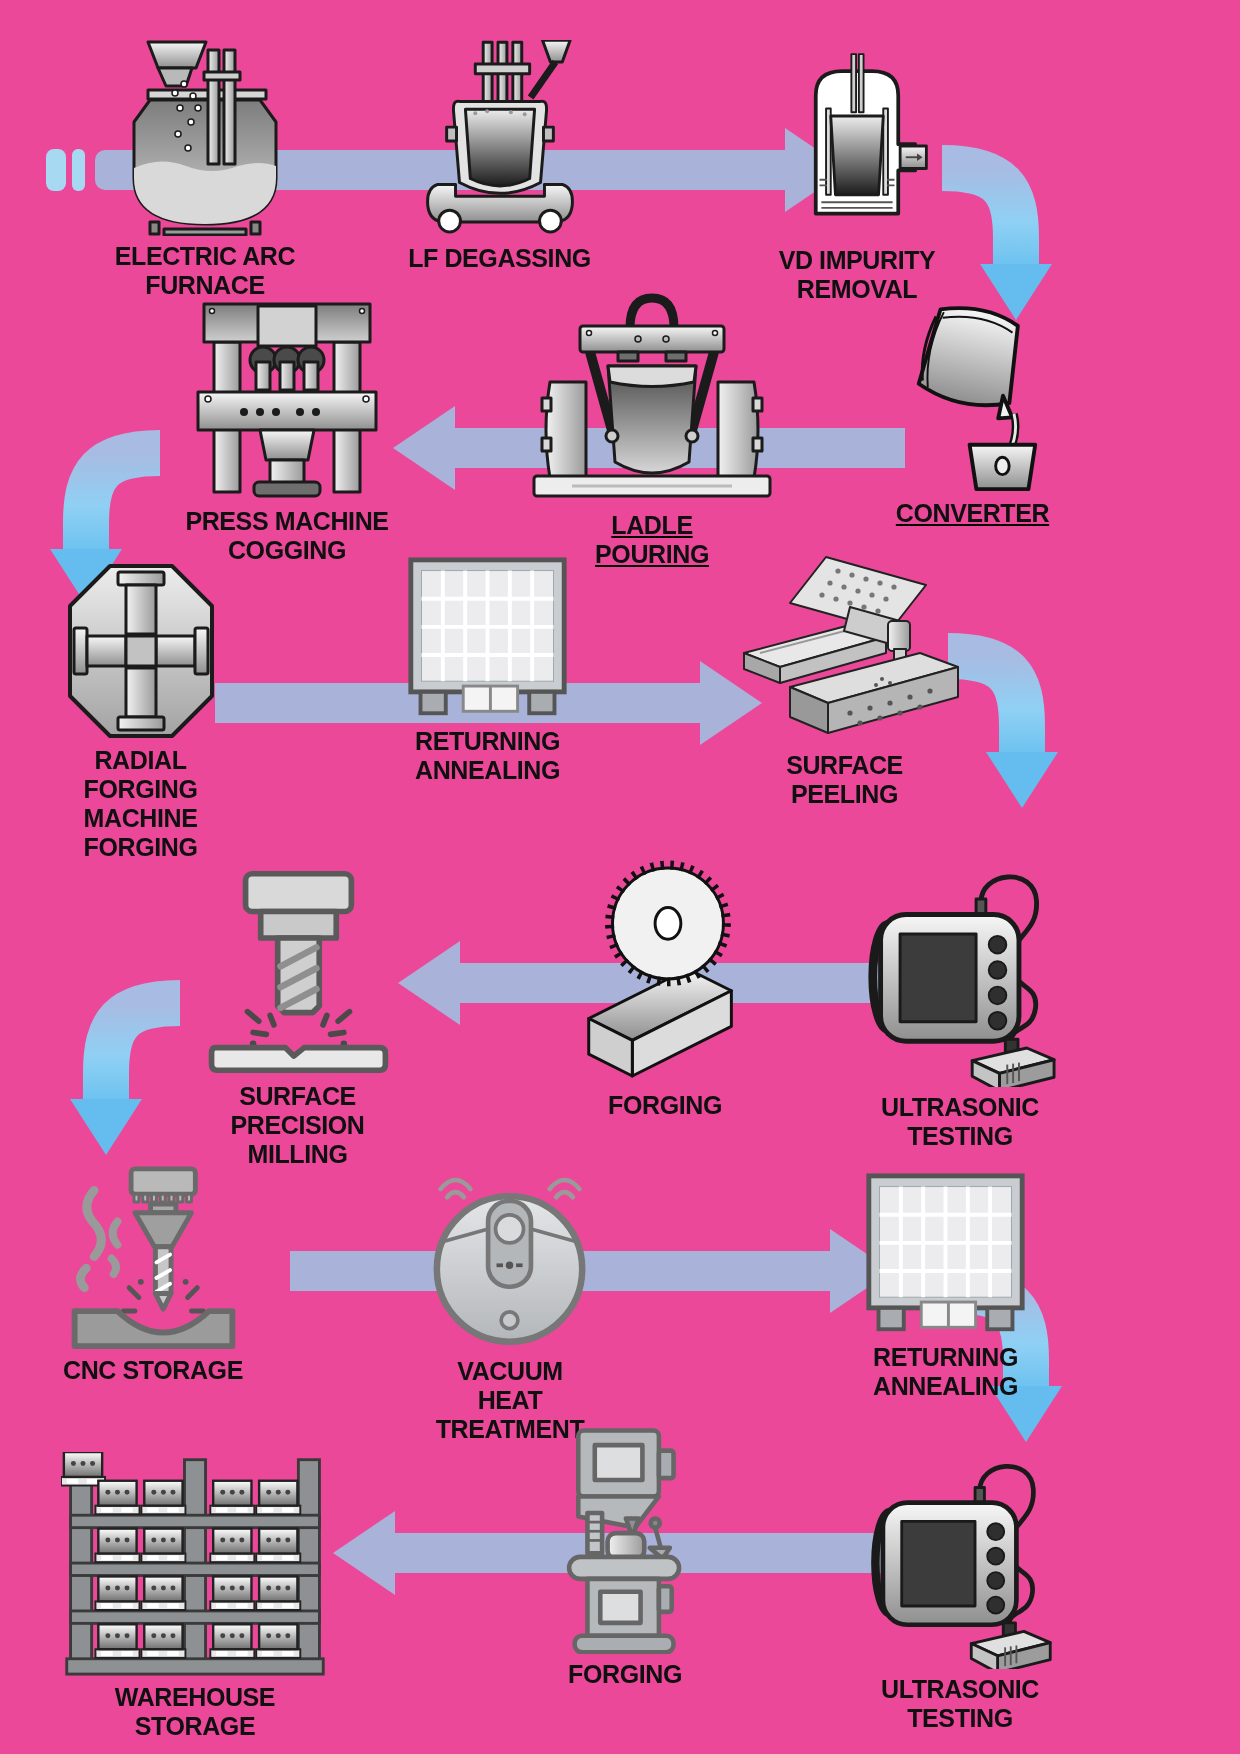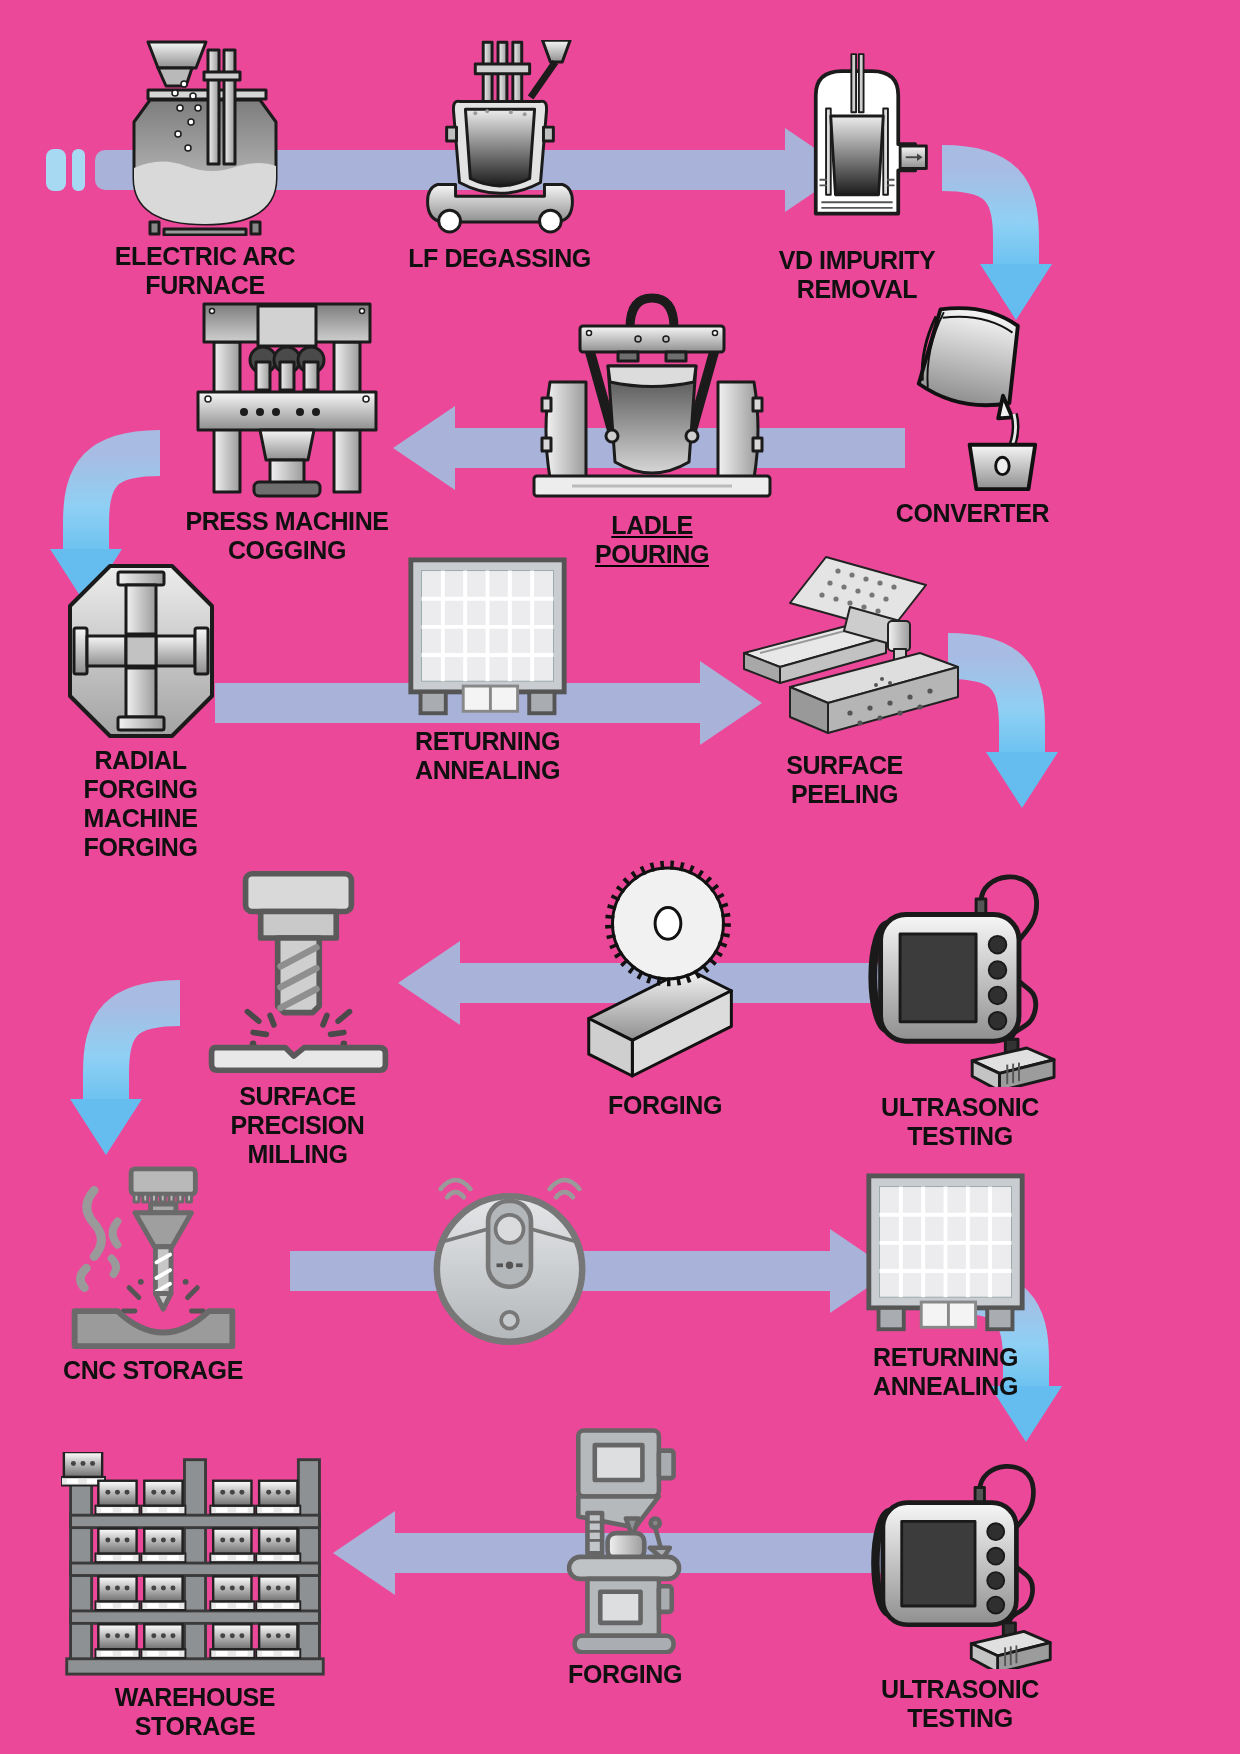--- a/index.html
+++ b/index.html
@@ -533,21 +533,21 @@
     <div class="label">LF DEGASSING</div>
   </div>
   <div class="step" style="left:762px;top:52px;width:190px;">
     <svg class="icon" width="150" height="188">
         <use href="#sym-vd"></use>
       </svg>
     <div class="label">VD IMPURITY
 REMOVAL</div>
   </div>
 
-  <div class="step" style="left:880px;top:300px;width:185px;">
+  <div class="step" style="left:880px;top:300px;width:185px;text-decoration:underline;">
     <svg class="icon" width="145" height="193">
         <use href="#sym-converter"></use>
       </svg>
     <div class="label">CONVERTER</div>
   </div>
   <div class="step" style="left:512px;top:290px;width:280px;text-decoration:underline;">
     <svg class="icon" width="280" height="215">
         <use href="#sym-ladle"></use>
       </svg>
     <div class="label">LADLE
@@ -607,20 +607,22 @@
   <div class="step" style="left:48px;top:1165px;width:210px;">
     <svg class="icon" width="200" height="185">
         <use href="#sym-cnc"></use>
       </svg>
     <div class="label">CNC STORAGE</div>
   </div>
   <div class="step" style="left:415px;top:1160px;width:190px;">
     <svg class="icon" width="182" height="191">
         <use href="#sym-vac"></use>
       </svg>
+    <div class="label">VACUUM
+HEAT TREATMENT</div>
   </div>
   <div class="step" style="left:858px;top:1172px;width:175px;">
     <svg class="icon" width="165" height="165">
         <use href="#sym-anneal"></use>
       </svg>
     <div class="label">RETURNING
 ANNEALING</div>
   </div>
 
   <div class="step" style="left:860px;top:1448px;width:200px;">

